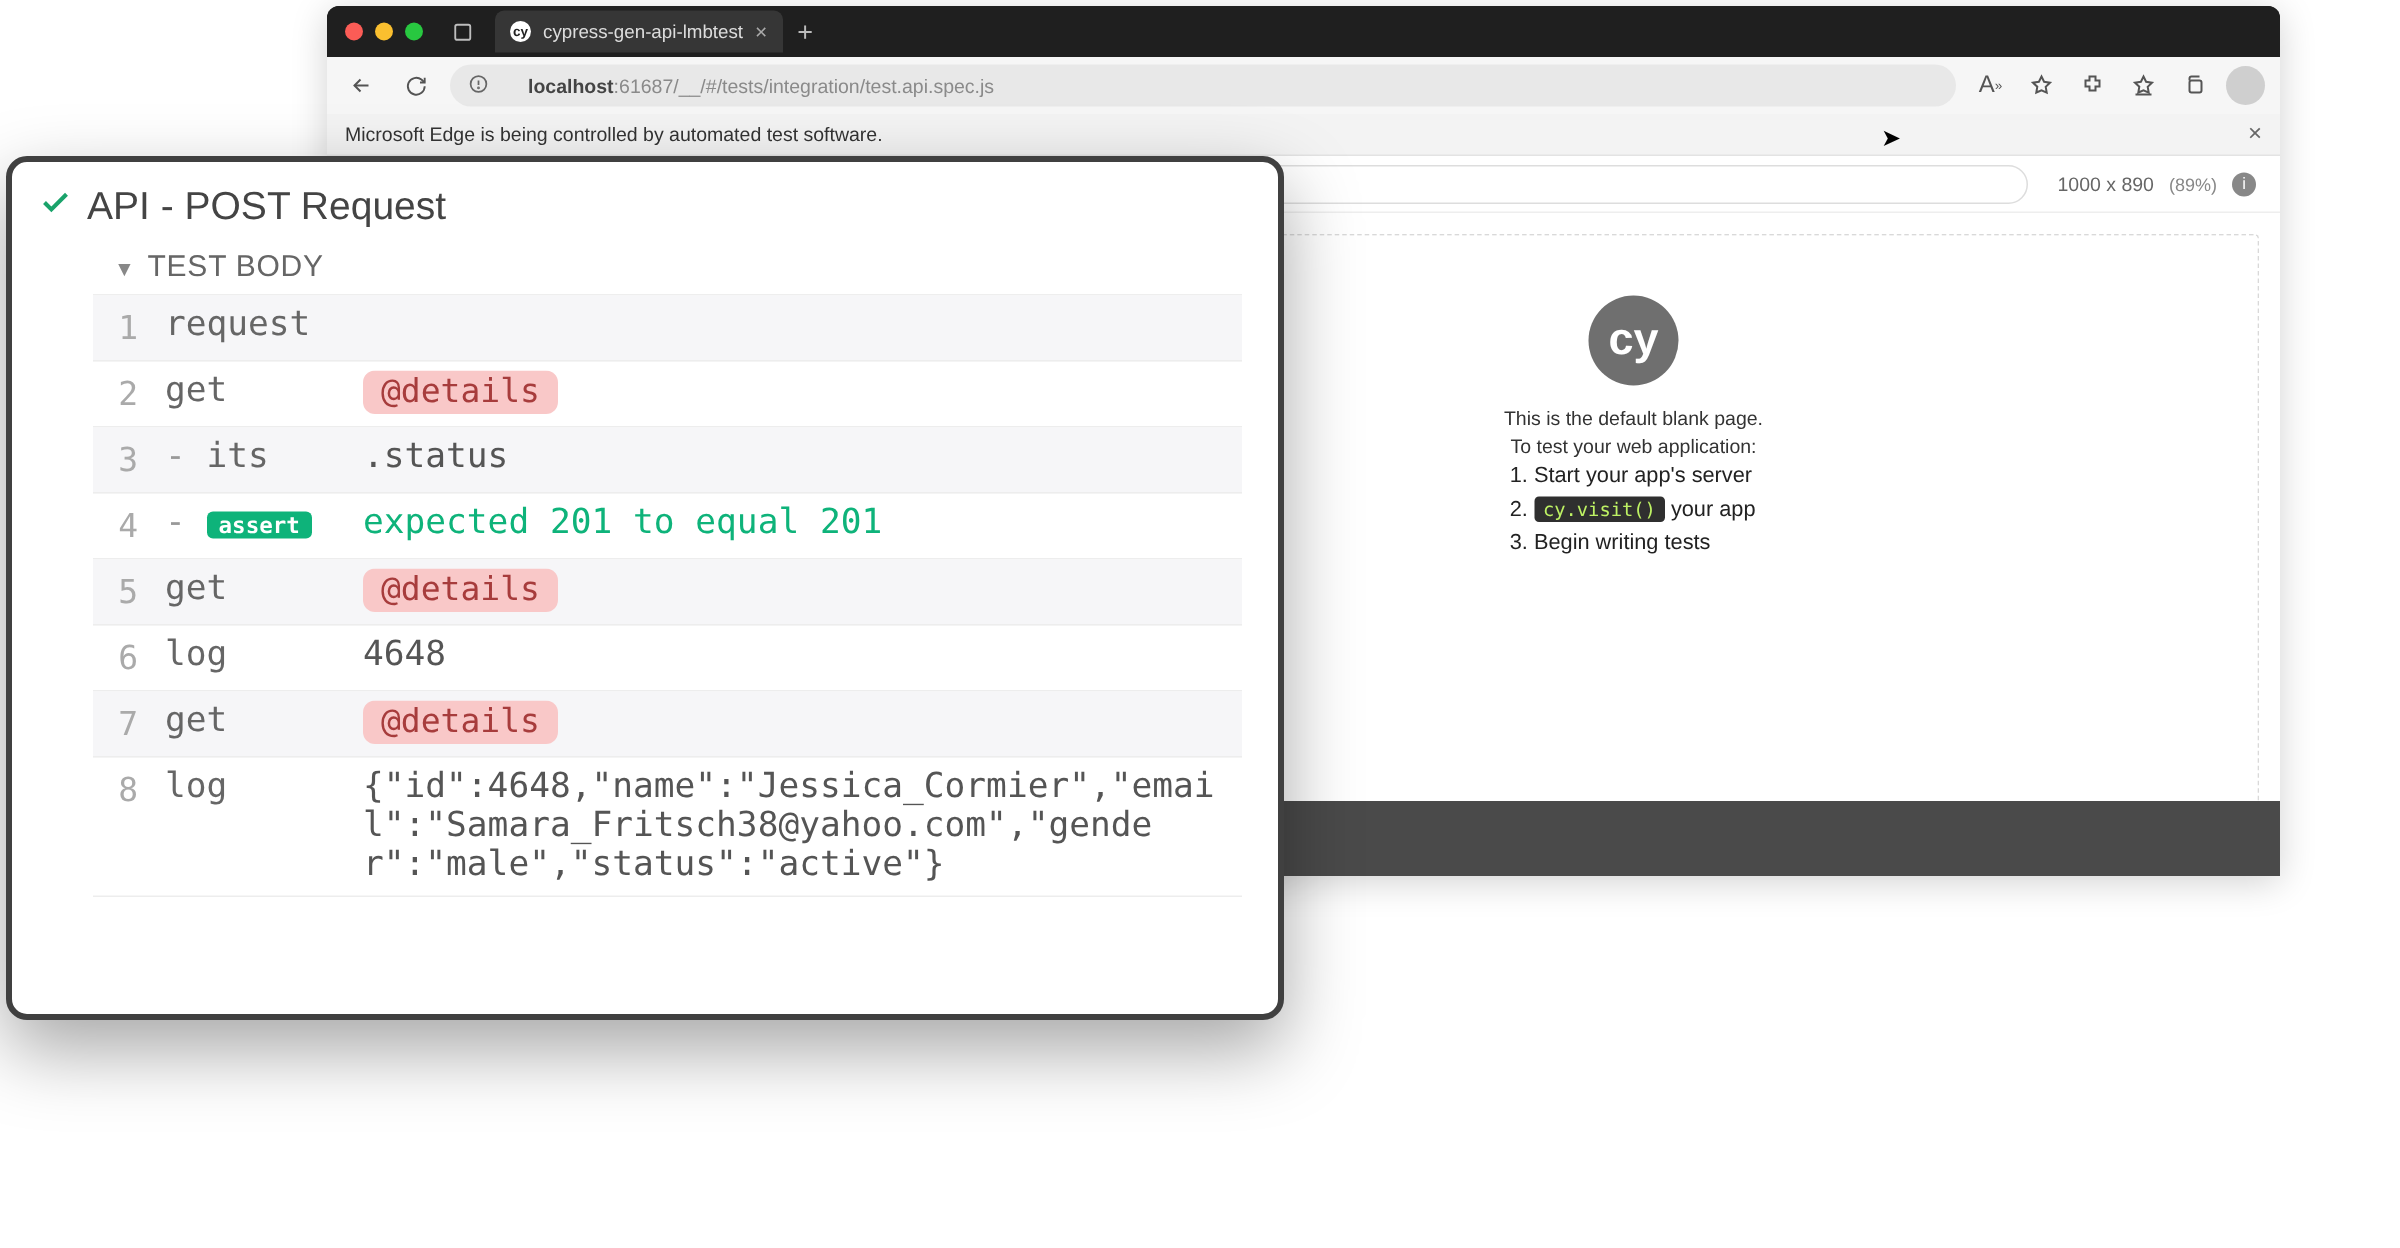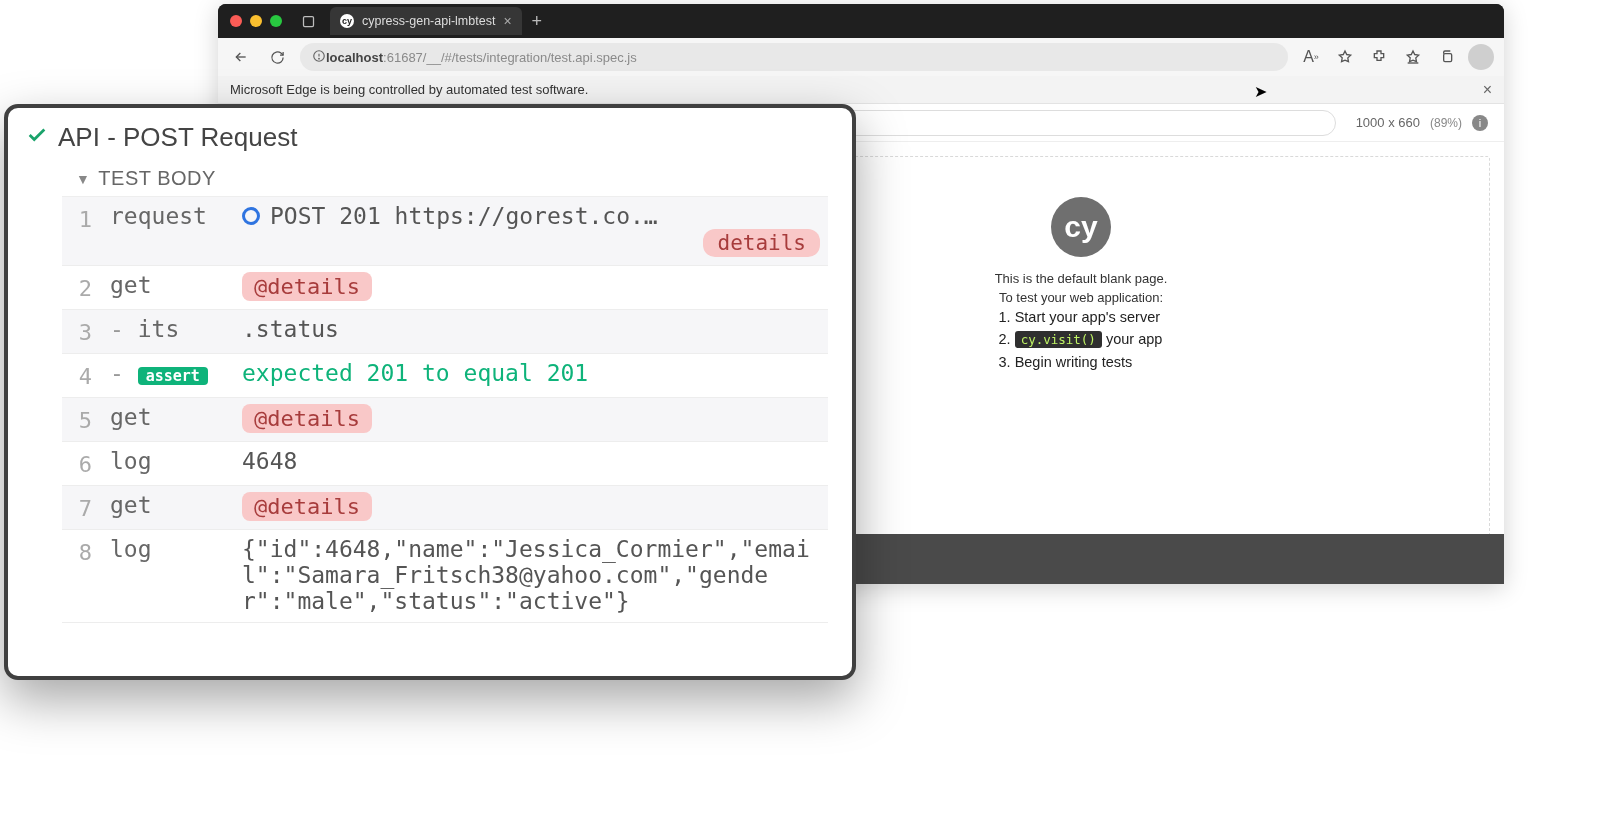--- a/index.html
+++ b/index.html
@@ -10,21 +10,21 @@
     height: 832px;
     overflow: hidden;
     position: relative;
   }
 
   
   .window-frame {
     position: absolute;
     left: 218px;
     top: 4px;
-    right: 96px;
+    right: 80px;
     height: 580px;
     background: #1f1f1f;
     border-radius: 8px 8px 0 0;
     box-shadow: 0 4px 24px rgba(0,0,0,0.18);
   }
   .tabstrip {
     height: 34px;
     display: flex;
     align-items: center;
     padding-left: 12px;
@@ -56,21 +56,21 @@
   .new-tab { color:#bbb; margin-left:10px; font-size:18px; }
 
   
   .toolbar {
     height: 38px; background: #f6f6f6;
     display:flex; align-items:center; padding: 0 10px; gap: 10px;
   }
   .tb-btn { width: 26px; height: 26px; display:flex; align-items:center; justify-content:center; color:#545454; }
   .addr-bar {
     flex: 1; height: 28px; background:#e8e8e8; border-radius: 14px;
-    display:flex; align-items:center; padding: 0 12px; gap:0;
+    display:flex; align-items:center; padding: 0 12px; gap:26px;
     color:#444; font-size:13px;
   }
   .addr-bar .lock { color:#666; }
   .addr-text .muted { color:#8a8a8a; }
   .tb-right { display:flex; align-items:center; gap:8px; }
   .tb-right .ico { width:26px; height:26px; display:flex; align-items:center; justify-content:center; color:#555; }
   .avatar { width:26px;height:26px;border-radius:50%;background:#cfcfcf; }
 
   
   .auto-banner {
@@ -283,21 +283,21 @@
   <div class="auto-banner">
     <span>Microsoft Edge is being controlled by automated test software.</span>
     <span class="x">×</span>
   </div>
 
   <div class="cy-content">
     <div class="cy-left"></div>
     <div class="cy-right">
       <div class="viewport-bar">
         <div class="url-input"></div>
-        <span class="vp-dim">1000 x 660</span>
+        <span class="vp-dim">1000 x 890</span>
         <span class="vp-pct">(89%)</span>
         <span class="vp-info">i</span>
       </div>
       <div class="aut-frame">
         <div class="aut-inner">
           <div class="cy-logo">cy</div>
           <p>This is the default blank page.</p>
           <p>To test your web application:</p>
           <ol>
             <li>Start your app's server</li>
@@ -325,27 +325,20 @@
     <span>API - POST Request</span>
   </div>
   <div class="section-header">
     <span class="caret">▼</span>
     <span>TEST BODY</span>
   </div>
   <div class="log-table" id="log-table">
       <div class="log-row even">
         <div class="ln">1</div>
         <div class="cmd">request</div>
-        <div class="msg trunc">
-          <span class="req-line">
-            <span class="req-circle"></span>
-            <span class="req-text">POST 201 https://gorest.co.…</span>
-          </span>
-          <span class="pill-details-btn">details</span>
-        </div>
       </div>
       <div class="log-row">
         <div class="ln">2</div>
         <div class="cmd">get</div>
         <div class="msg"><span class="pill">@details</span></div>
       </div>
       <div class="log-row even">
         <div class="ln">3</div>
         <div class="cmd"><span class="dash">- </span>its</div>
         <div class="msg">.status</div>

